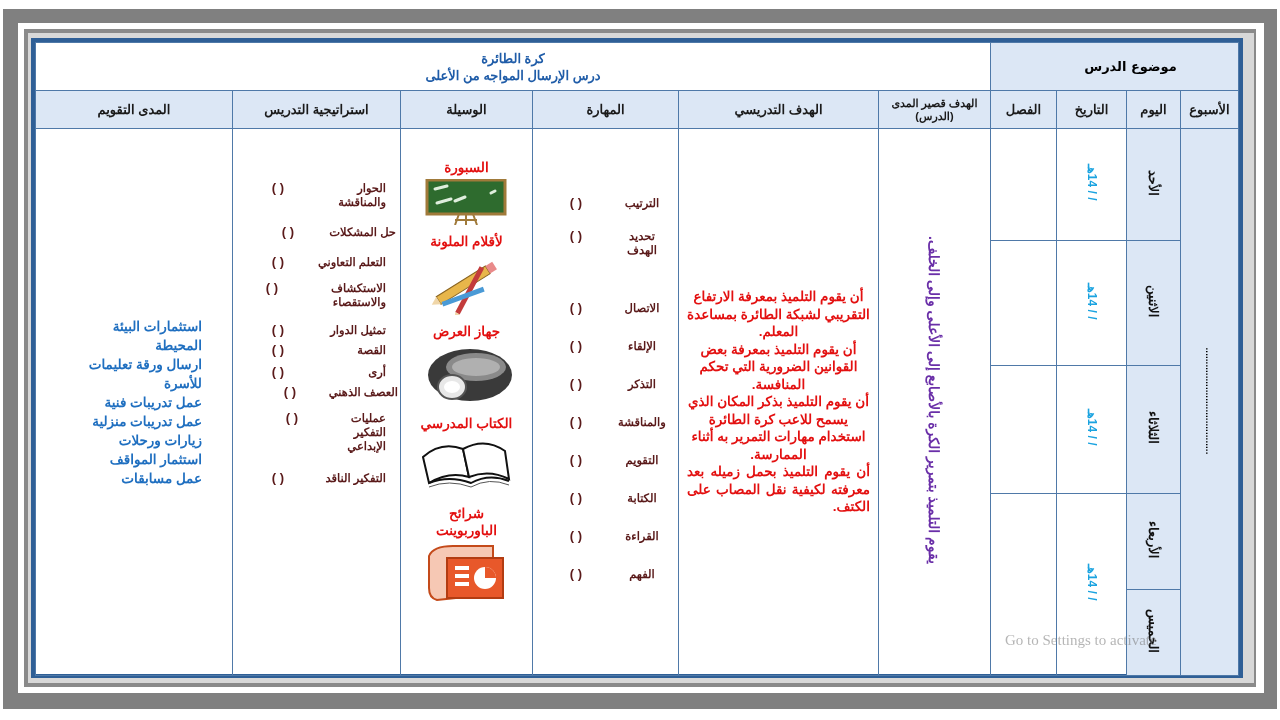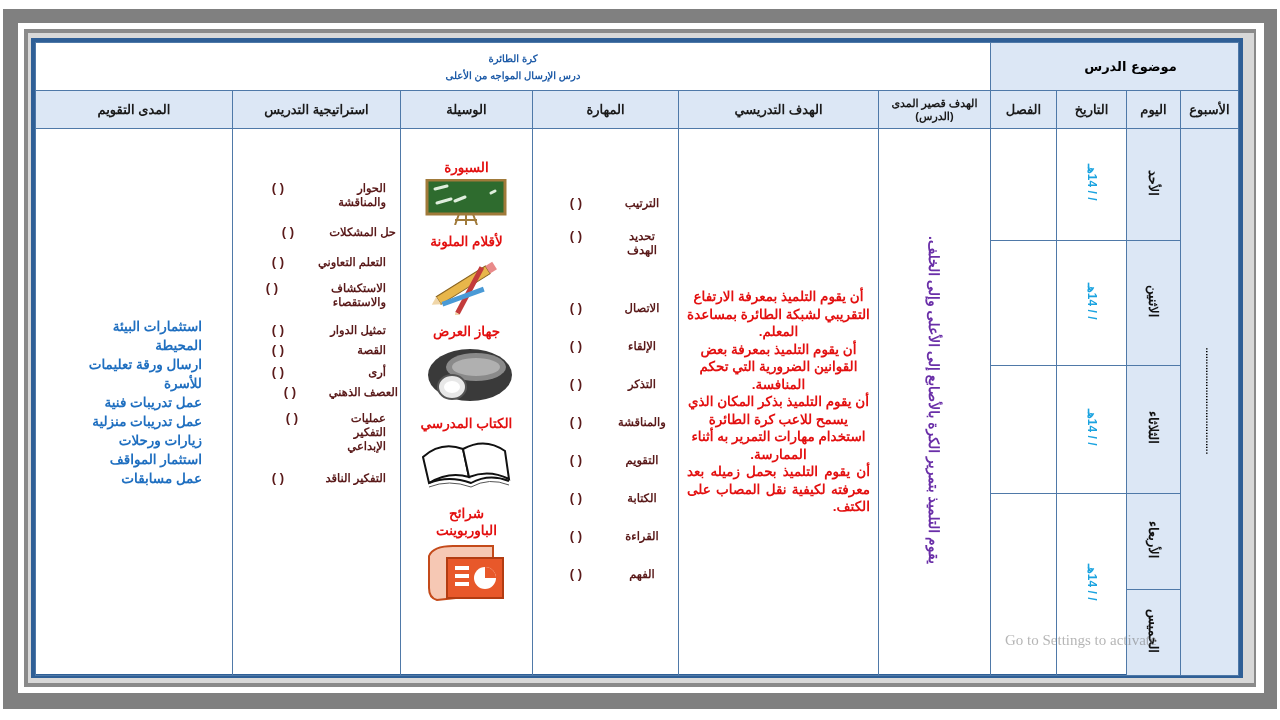--- a/index.html
+++ b/index.html
@@ -7,21 +7,21 @@
   .outer-gray { position:absolute; left:3px; top:9px; width:1274px; height:700px; background:#808080; }
   .white-mat { position:absolute; left:18px; top:23px; width:1246px; height:670px; background:#ffffff; }
   .inner-gray { position:absolute; left:24px; top:29px; width:1232px; height:658px; background:#8a8a8a; }
   .inner-light { position:absolute; left:28px; top:33px; width:1226px; height:650px; background:#d8d8d8; }
   .frame { position:absolute; left:31px; top:38px; width:1212px; height:640px; border:4px solid #2f5f96; box-sizing:border-box; background:#fff; }
   table { border-collapse:collapse; width:100%; height:100%; table-layout:fixed; direction:rtl; }
   td, th { border:1.5px solid #4f79a8; padding:0; vertical-align:middle; text-align:center; }
   .hdr { background:#dce7f5; color:#1a1a1a; font-weight:bold; font-size:13px; font-family:"Liberation Sans", sans-serif; }
   .hdr-small { font-size:11px; line-height:13px; }
   .topic-cell { background:#dce7f5; font-size:13px; font-weight:bold;padding-left:32px; }
-  .title-cell { background:#fff; color:#1f5ca8; font-weight:bold; font-size:10px; font-family:"Liberation Sans", sans-serif; line-height:17px;margin-left:16px; }
+  .title-cell { background:#fff; color:#1f5ca8; font-weight:bold; font-size:13px; font-family:"Liberation Sans", sans-serif; line-height:17px;margin-left:16px; }
   .title-cell div { text-align:center; }
   .week-cell { background:#dce7f5; }
   .day-cell { background:#dce7f5; }
   .vert { writing-mode:vertical-rl; display:inline-block; font-weight:bold; font-family:"Liberation Sans", sans-serif; }
   .day-text { font-size:13px; color:#111; }
   .date-text { font-size:12px; color:#1aa3e0; letter-spacing:1px; }
   .dots { writing-mode:vertical-rl; font-size:12px; color:#000; letter-spacing:-1px; }
   .goal-text { color:#6a2fa8; font-size:14px; font-weight:bold; font-family:"Liberation Sans", sans-serif; }
   .obj-text { color:#e31010; font-weight:bold; font-size:13.5px; line-height:17.5px; font-family:"Liberation Sans", sans-serif; padding:0 8px; }
   .obj-text p { margin:0; }

